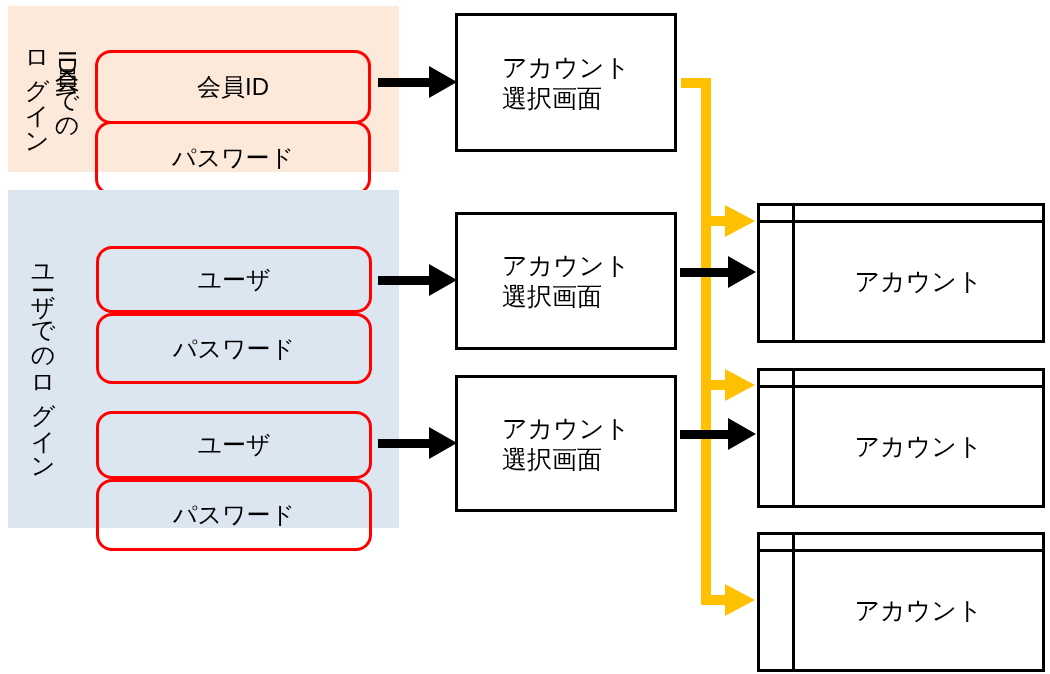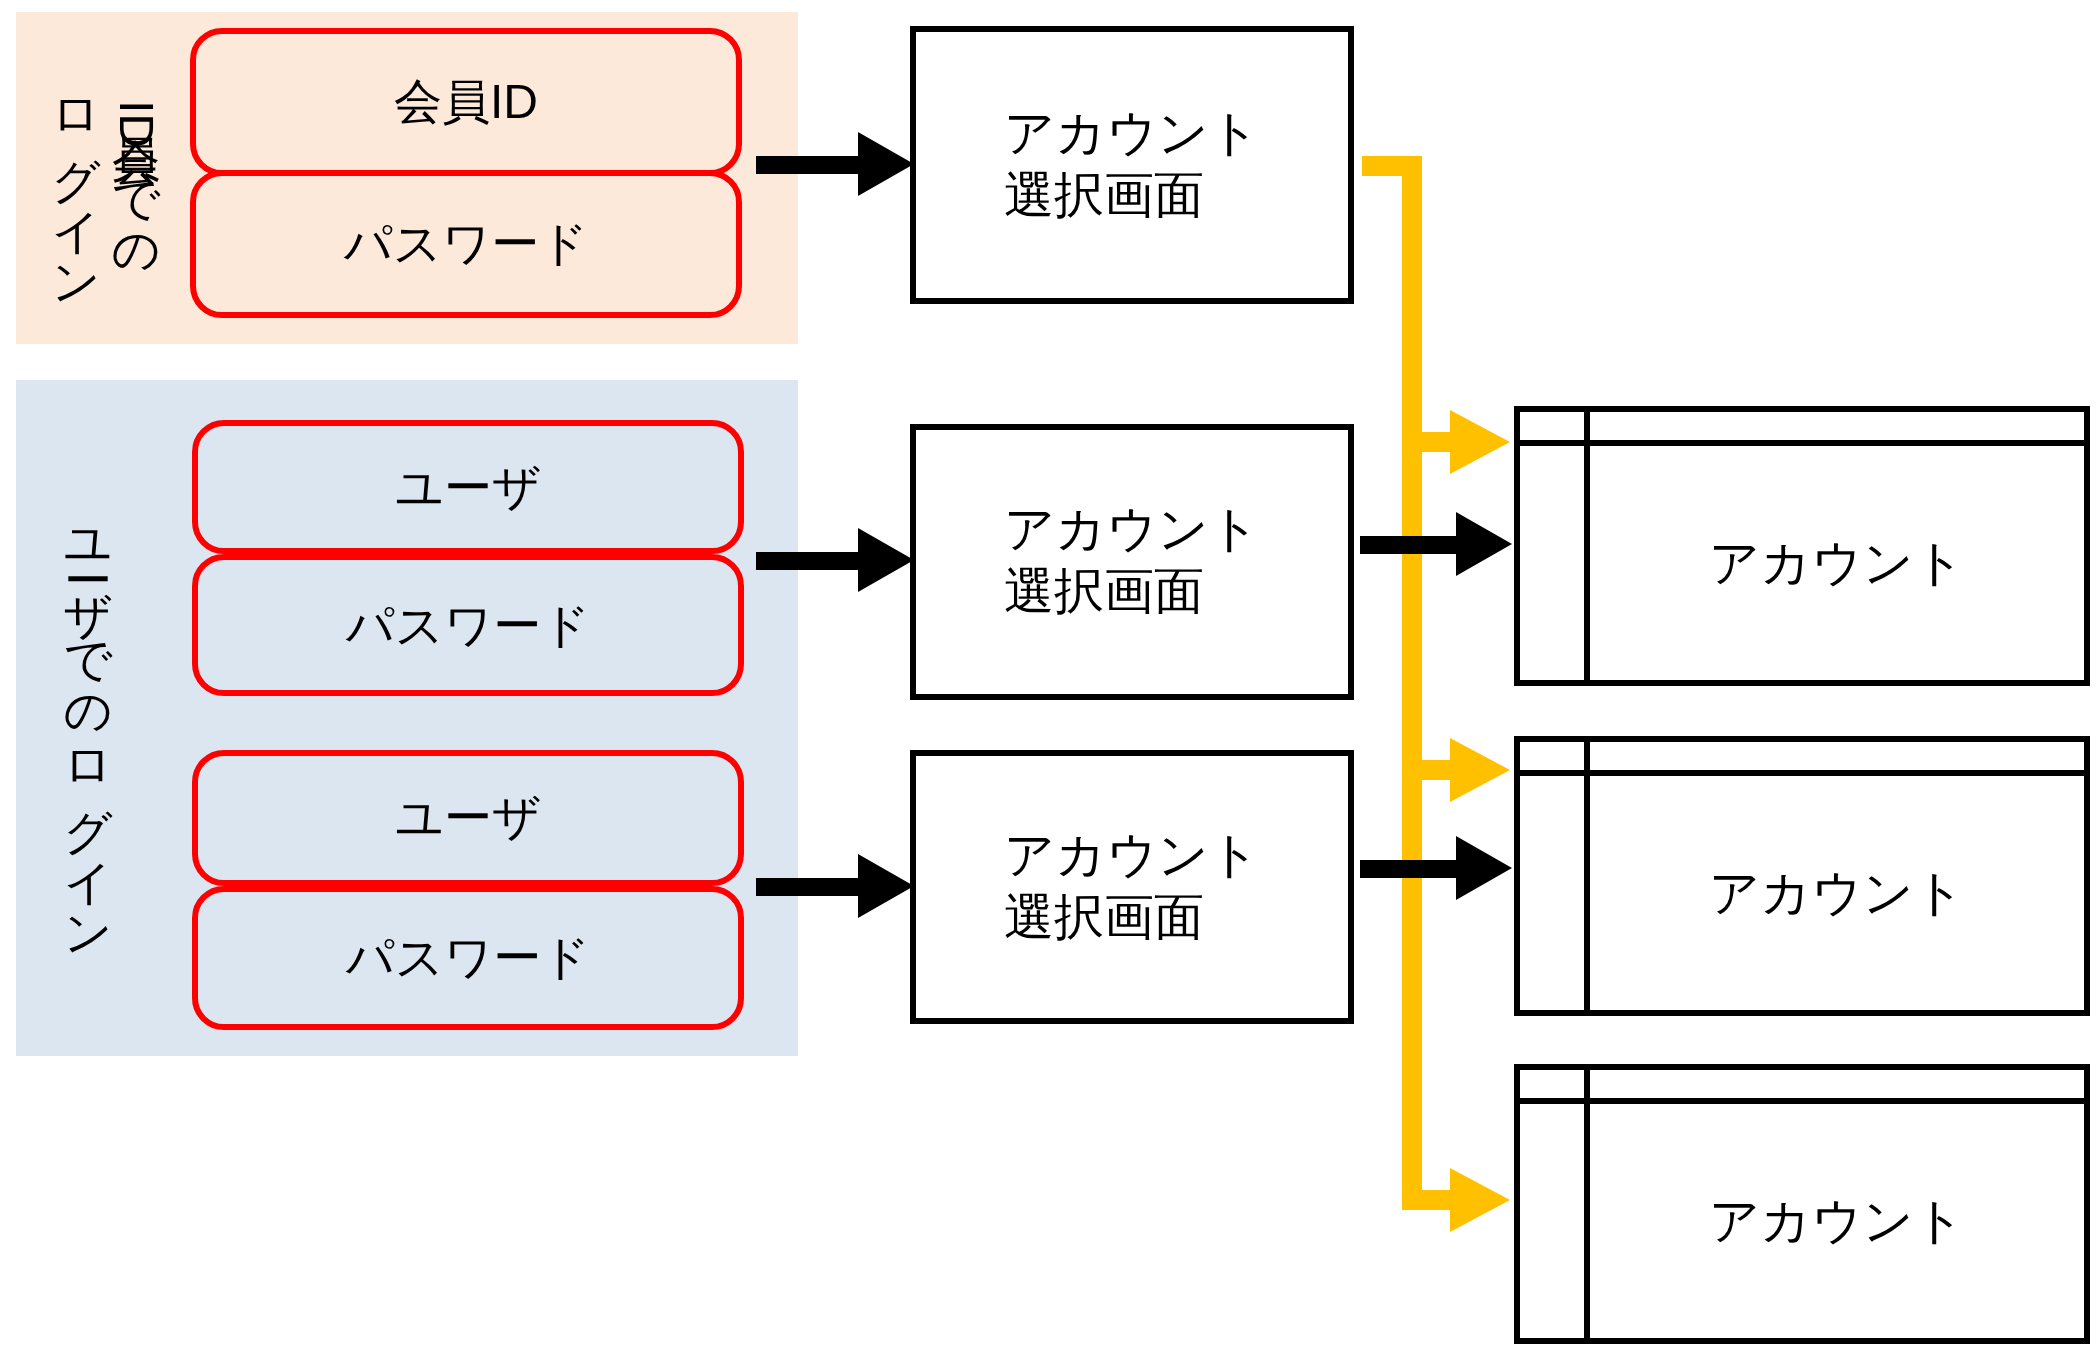--- a/index.html
+++ b/index.html
@@ -16,21 +16,21 @@
 
   .vlabel{position:absolute;top:0;height:100%;writing-mode:vertical-rl;text-orientation:mixed;
           font-size:24px;line-height:30px;text-align:center;color:var(--black);white-space:nowrap;}
   .vlabel span{display:block;}
   .group-member .vlabel{left:14px;}
   .group-user .vlabel{left:20px;}
 
   
   .cred-field{position:absolute;left:87px;width:276px;box-sizing:border-box;
               border:3px solid var(--red);border-radius:16px;background:transparent;
-              display:flex;align-items:center;justify-content:center;font-size:24px;color:var(--black);}
+              display:flex;align-items:center;justify-content:center;font-size:24px;color:var(--black);margin-top:36px;}
   .group-user .cred-field{left:88px;}
   .f-m1{top:8px;height:74px;}
   .f-m2{top:79px;height:74px;}
   .f-ua1{top:20px;height:67px;}
   .f-ua2{top:87px;height:71px;}
   .f-ub1{top:185px;height:68px;}
   .f-ub2{top:253px;height:72px;}
 
   
   .screen{position:absolute;left:455px;width:222px;box-sizing:border-box;background:var(--white);

